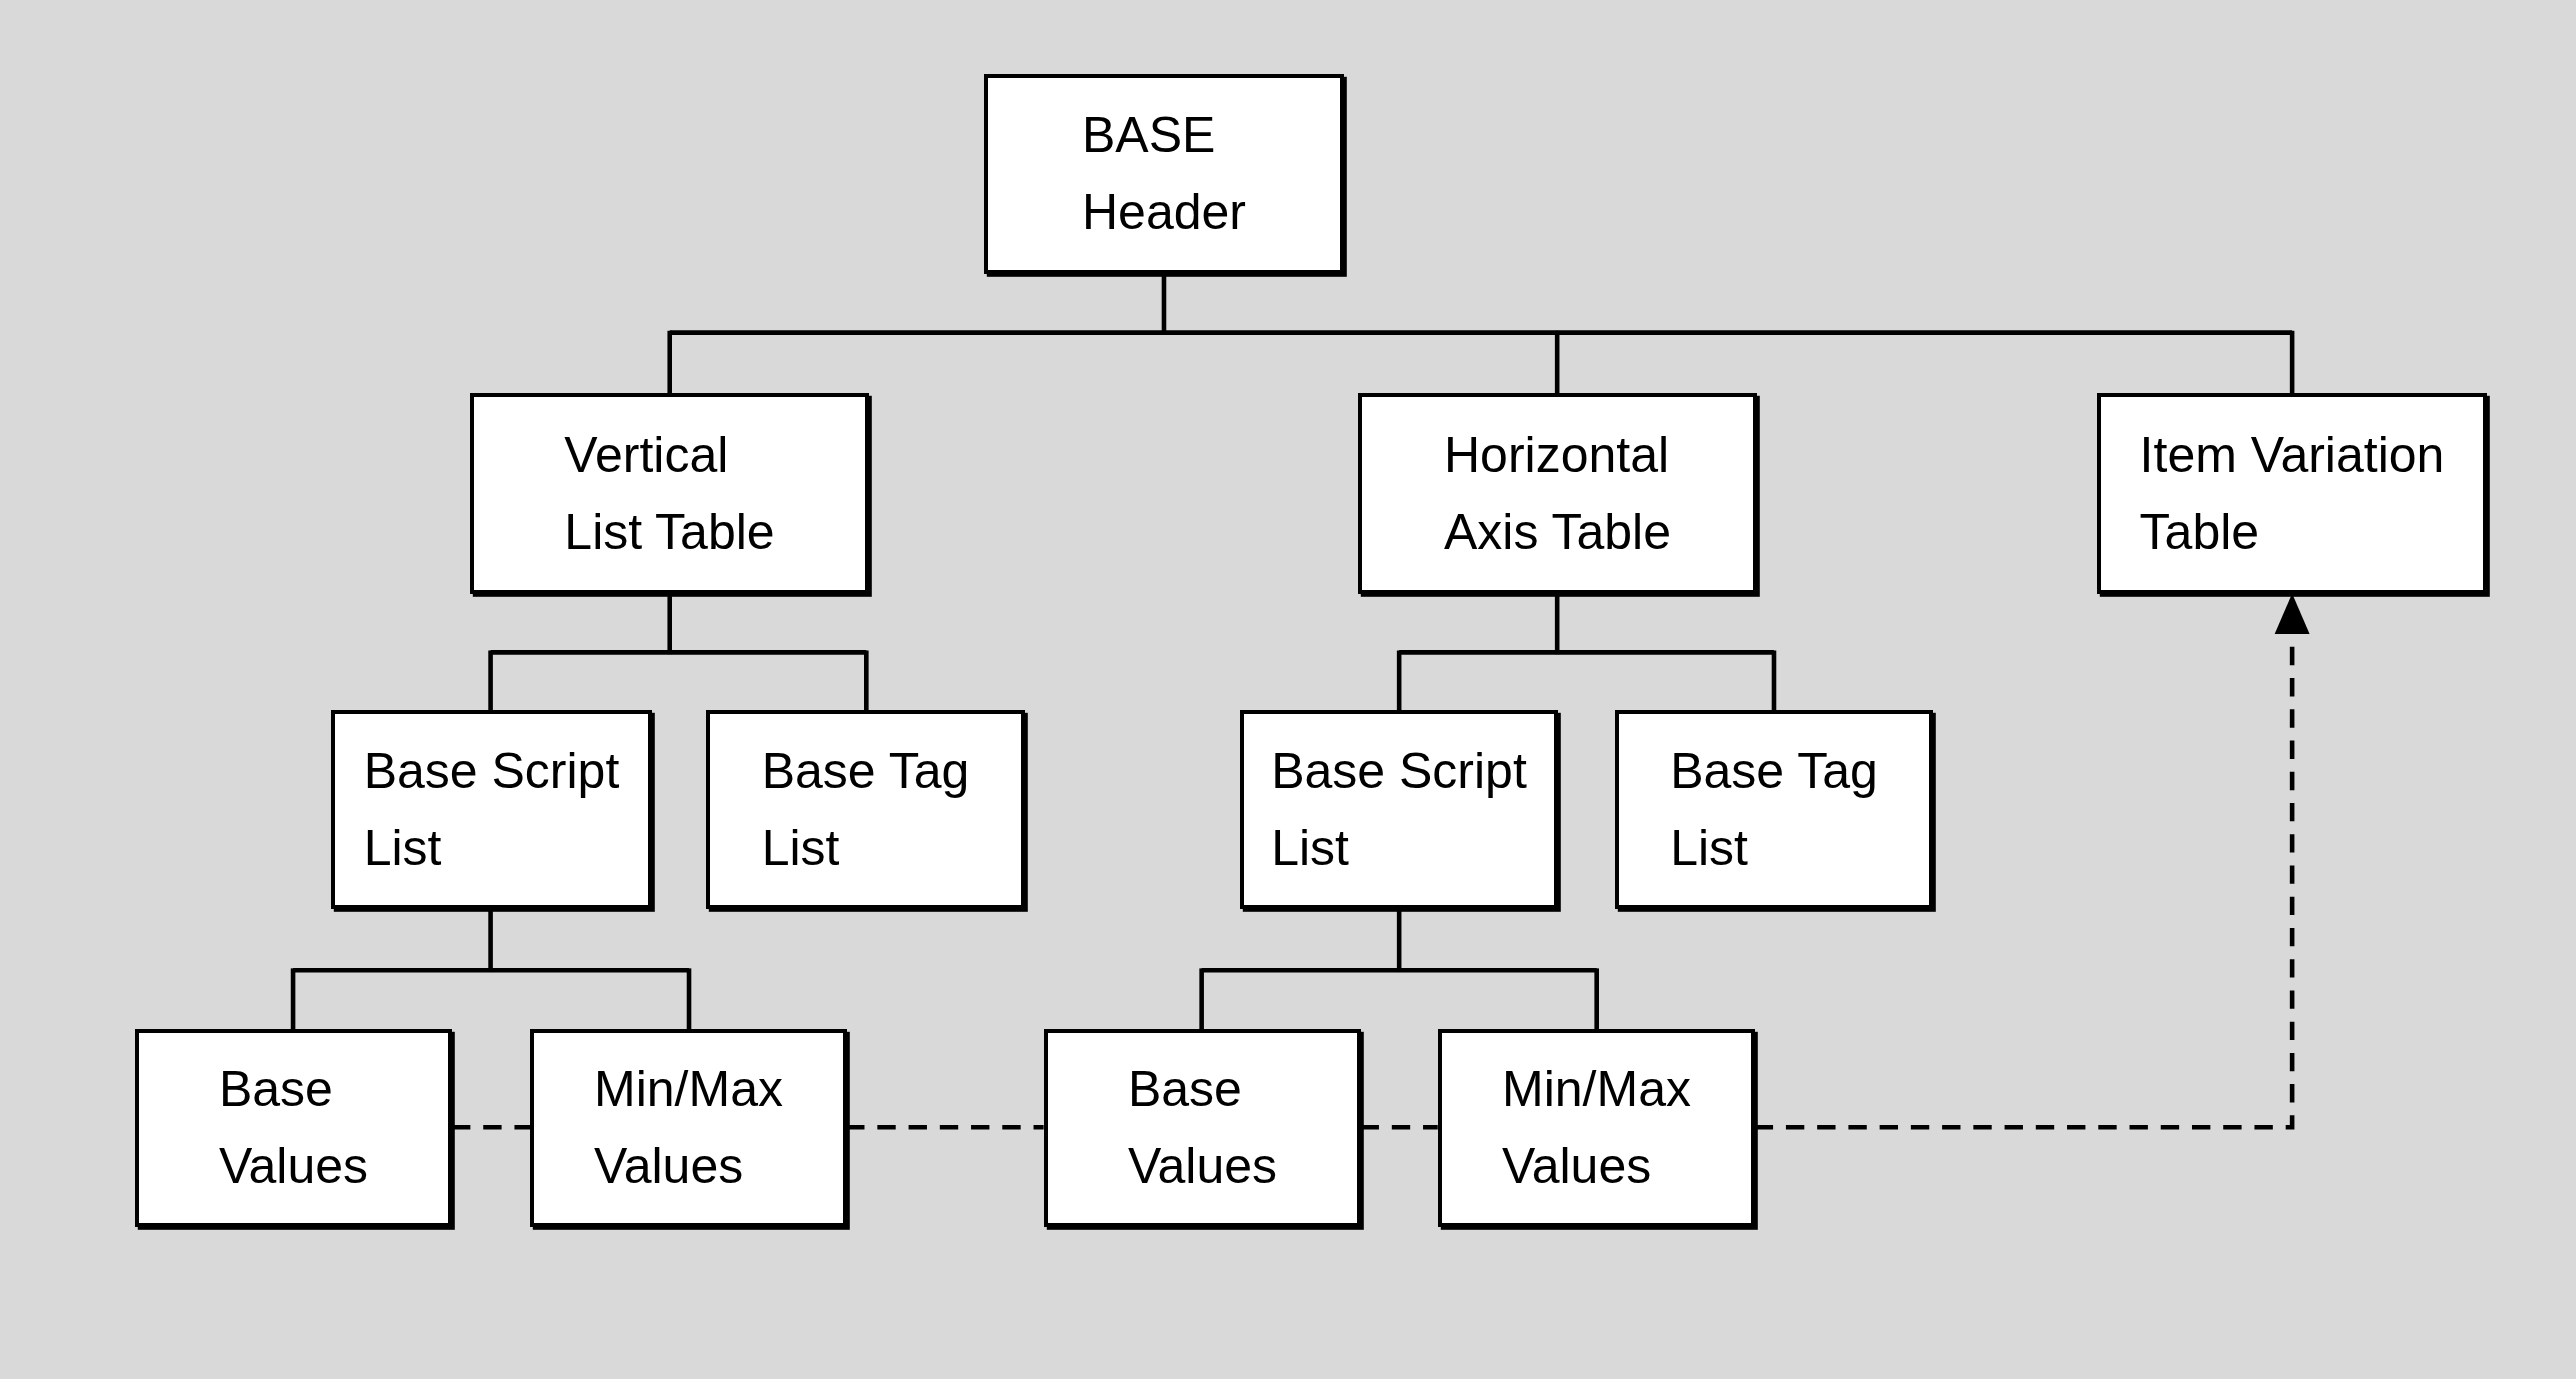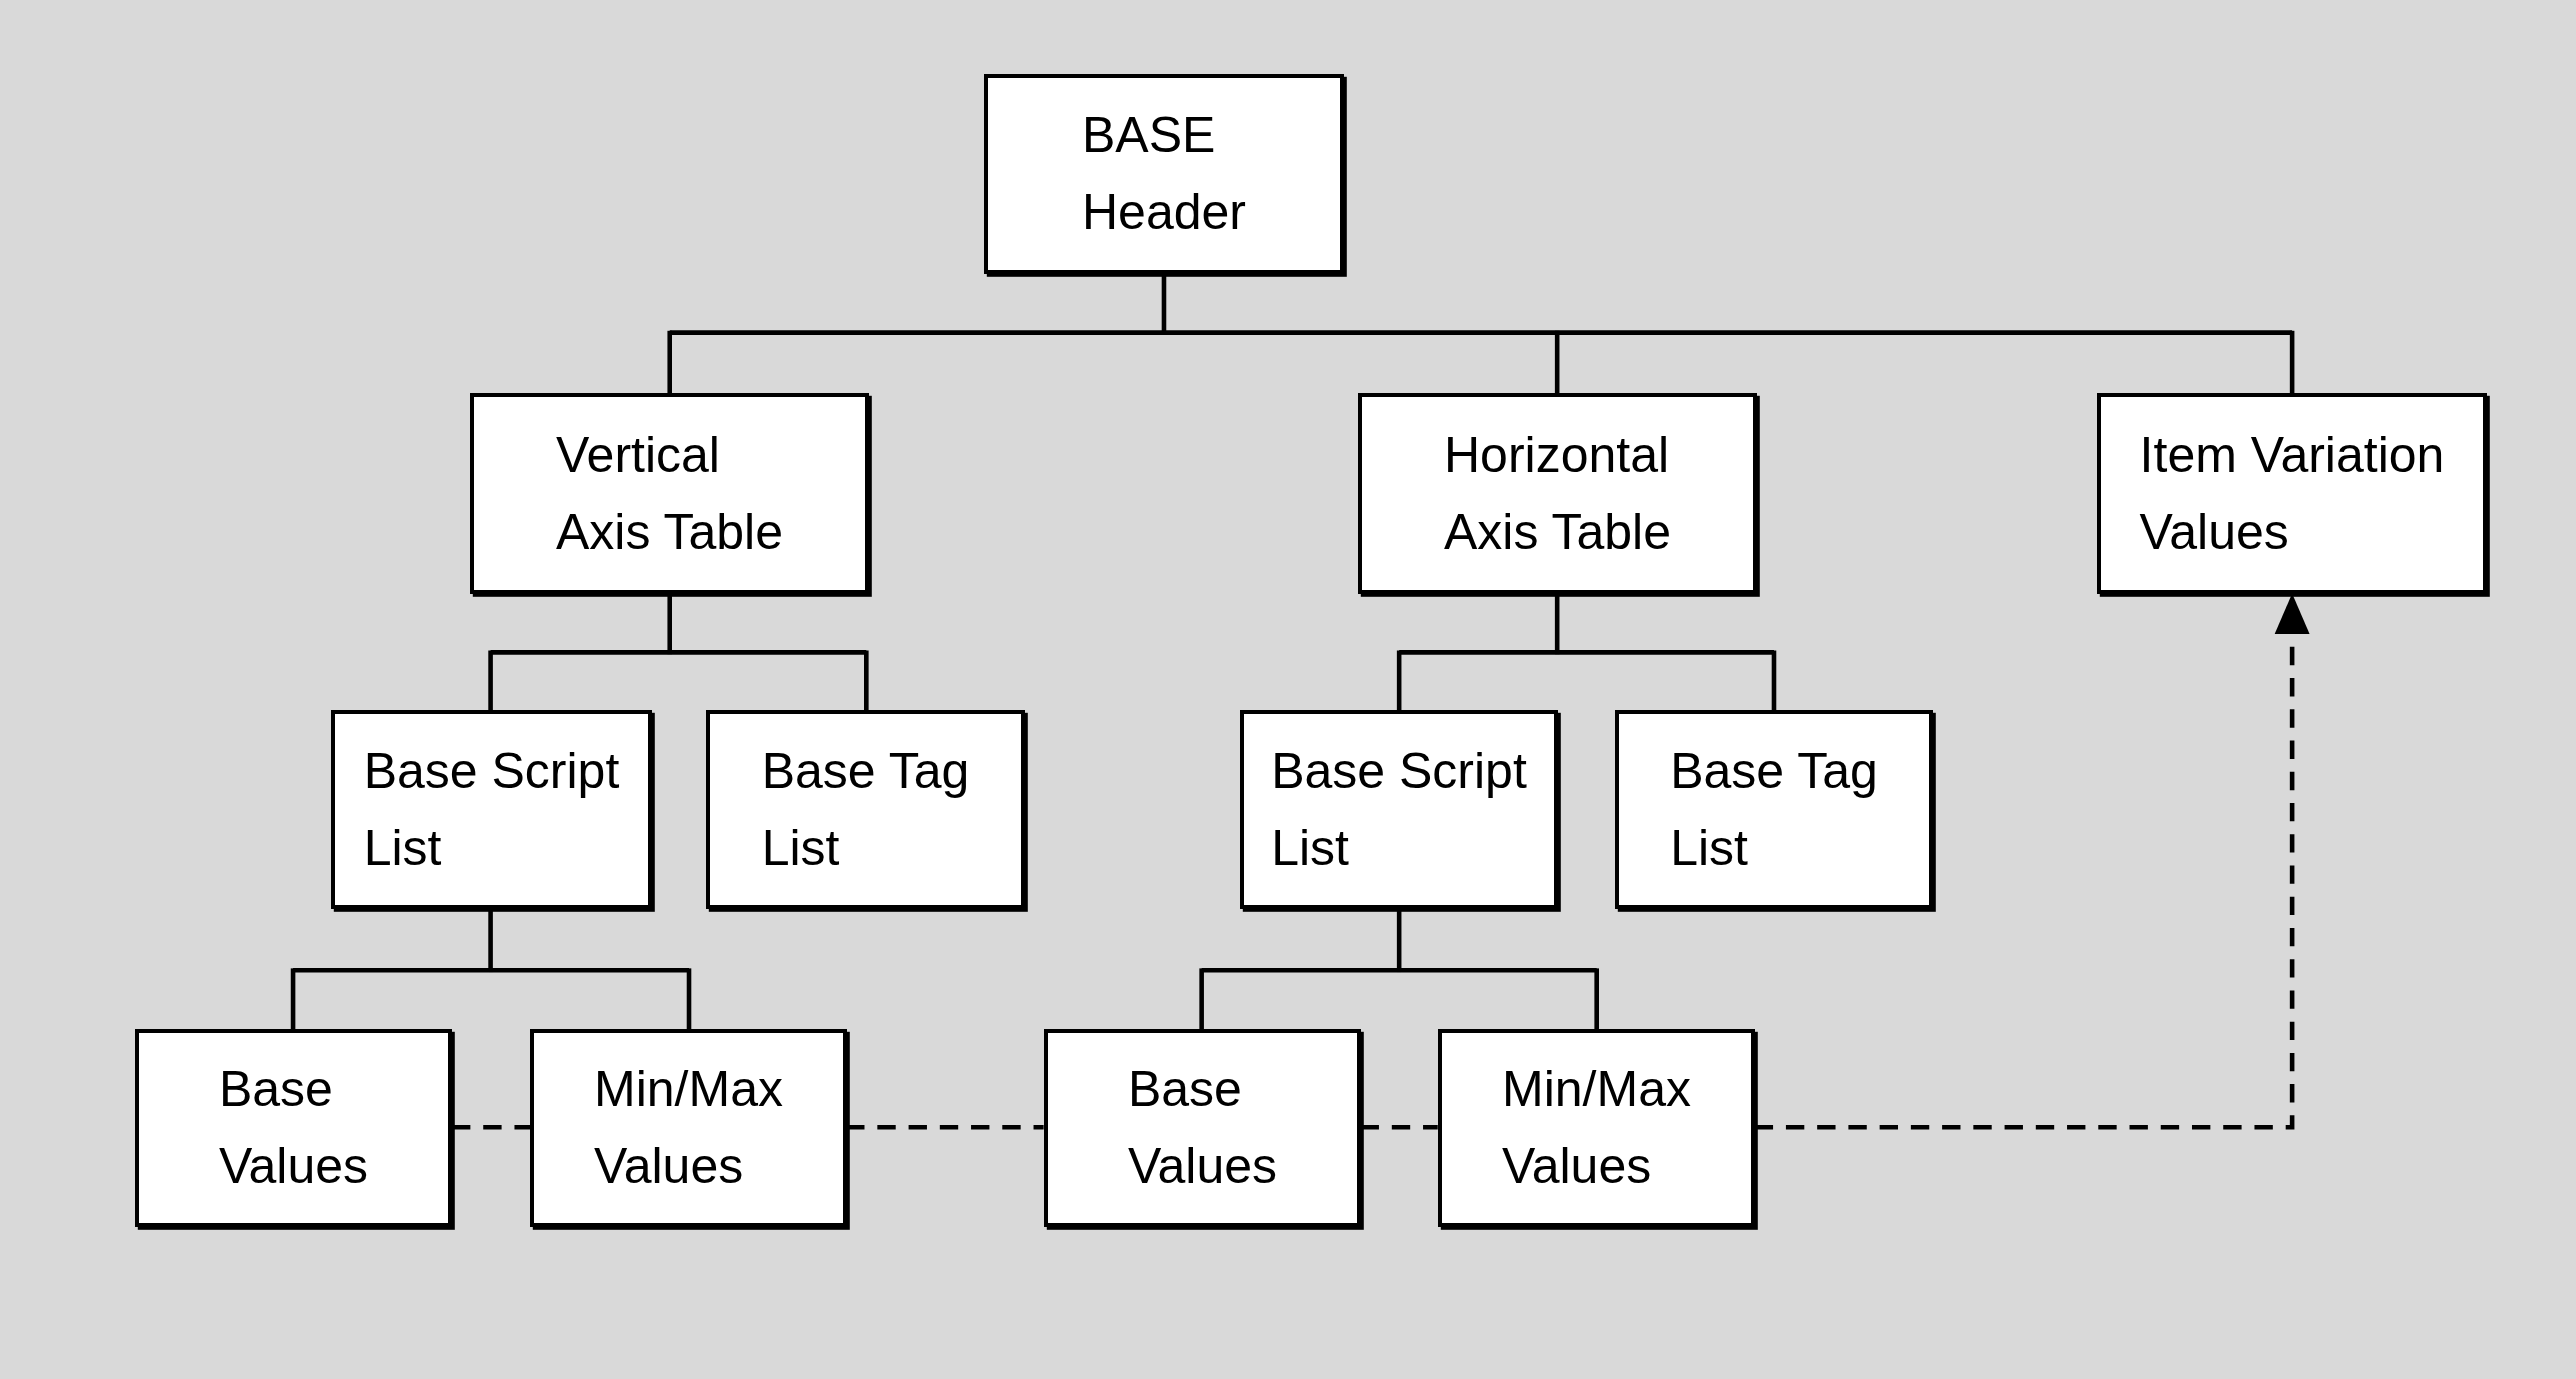--- a/index.html
+++ b/index.html
@@ -97,31 +97,31 @@
     <polygon points="2495,646 2476,690 2514,690" fill="#000000" stroke="none"></polygon>
   </svg>
 
   <div class="node" id="n-base-header">
     <span class="label">BASE
 Header</span>
   </div>
 
   <div class="node" id="n-vertical-axis-table">
     <span class="label">Vertical
-Axis Table</span>
+List Table</span>
   </div>
 
   <div class="node" id="n-horizontal-axis-table">
     <span class="label">Horizontal
 Axis Table</span>
   </div>
 
   <div class="node" id="n-item-variation-store">
     <span class="label">Item Variation
-Values</span>
+Table</span>
   </div>
 
   <div class="node" id="n-base-script-list-v">
     <span class="label">Base Script
 List</span>
   </div>
 
   <div class="node" id="n-base-tag-list-v">
     <span class="label">Base Tag
 List</span>

